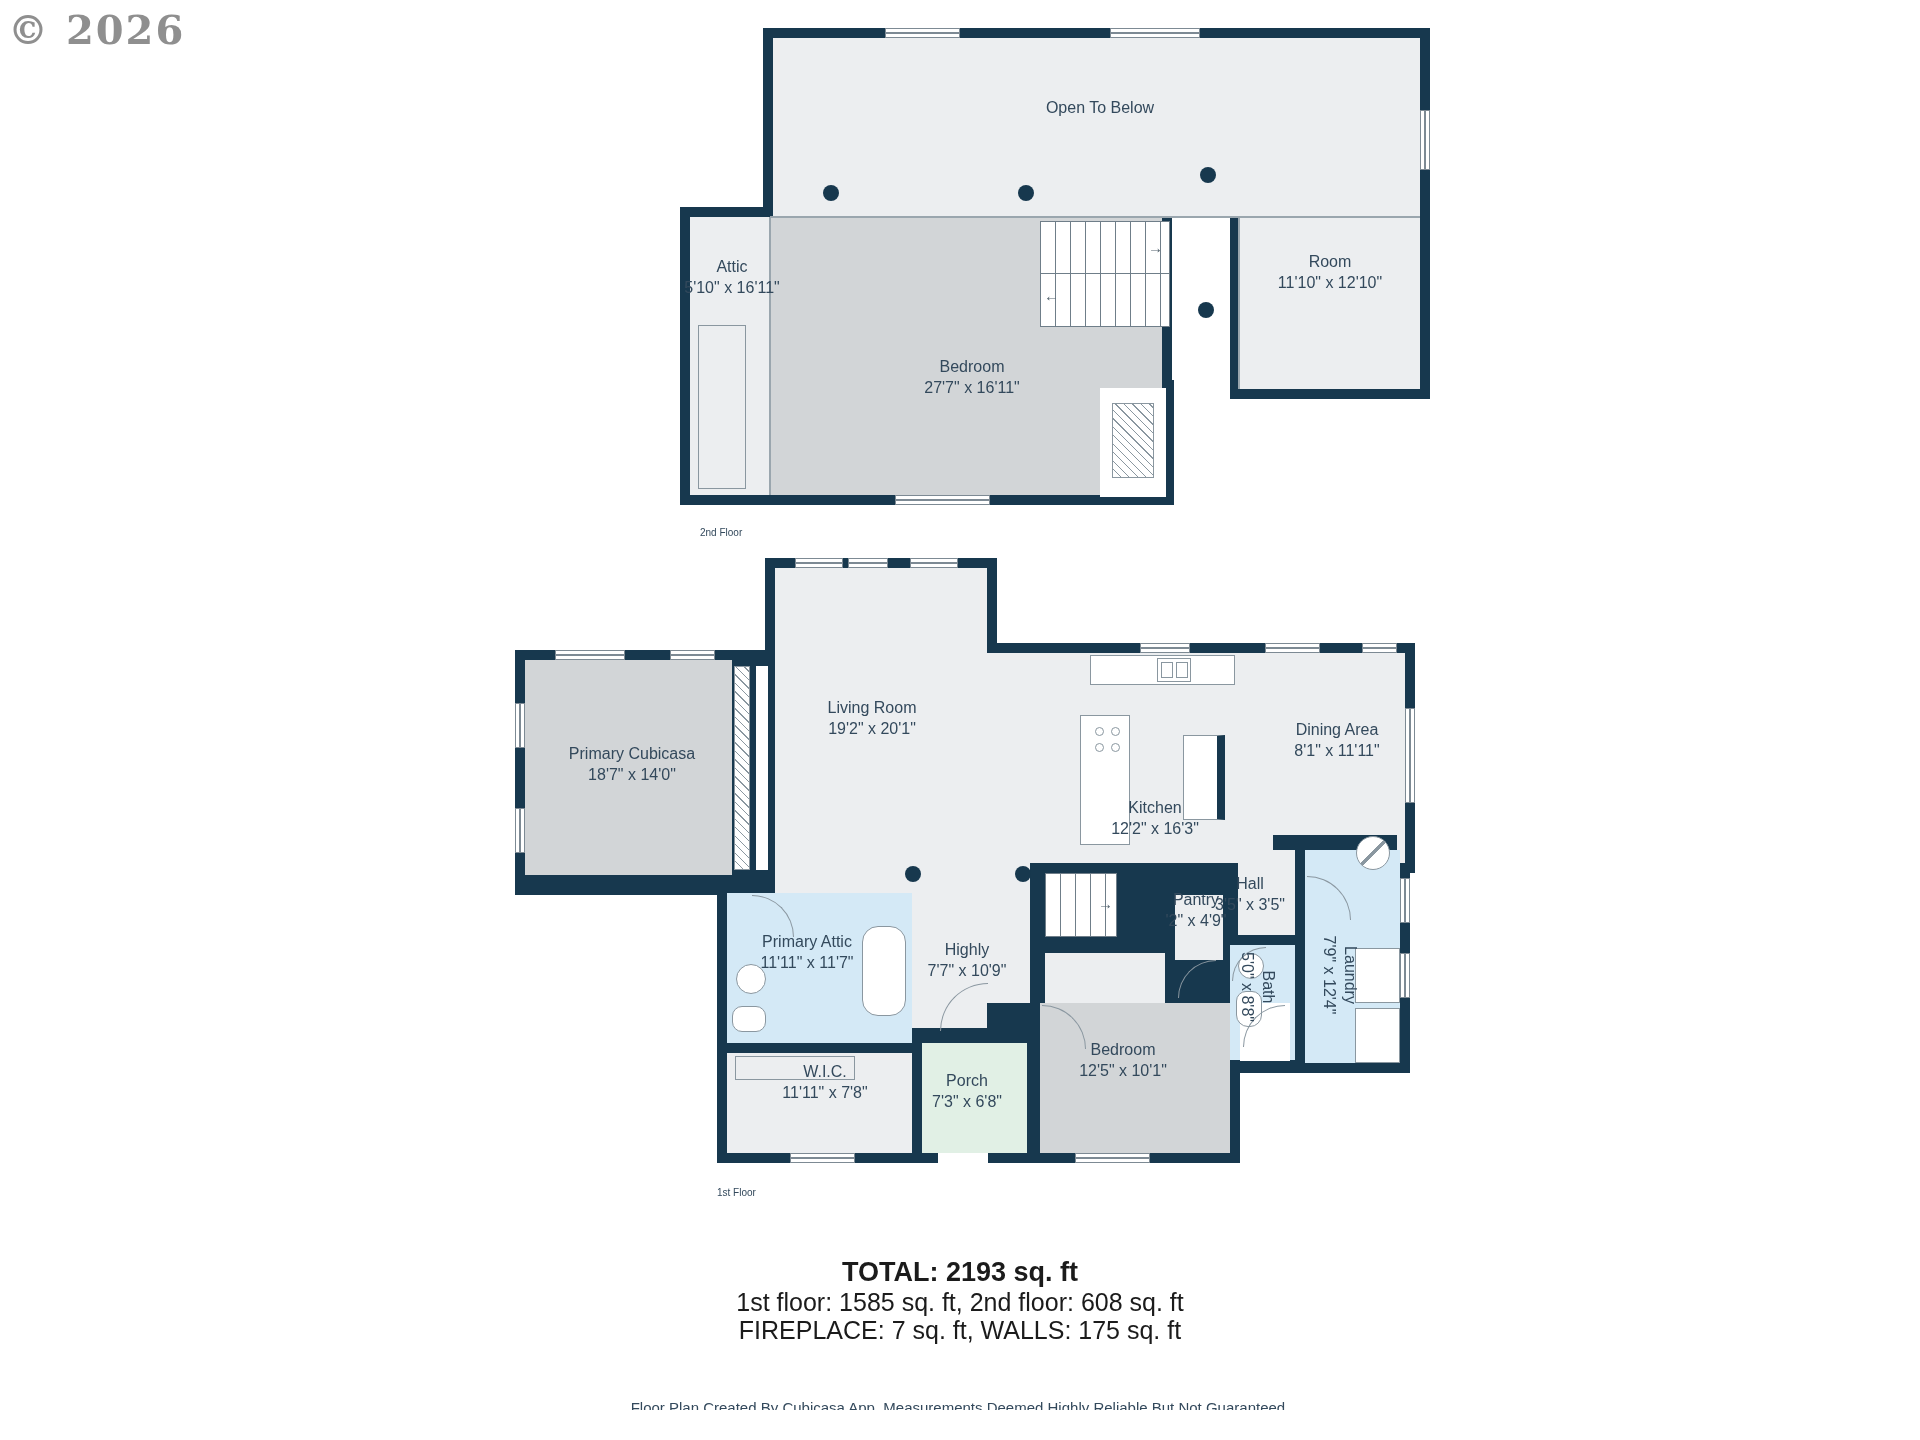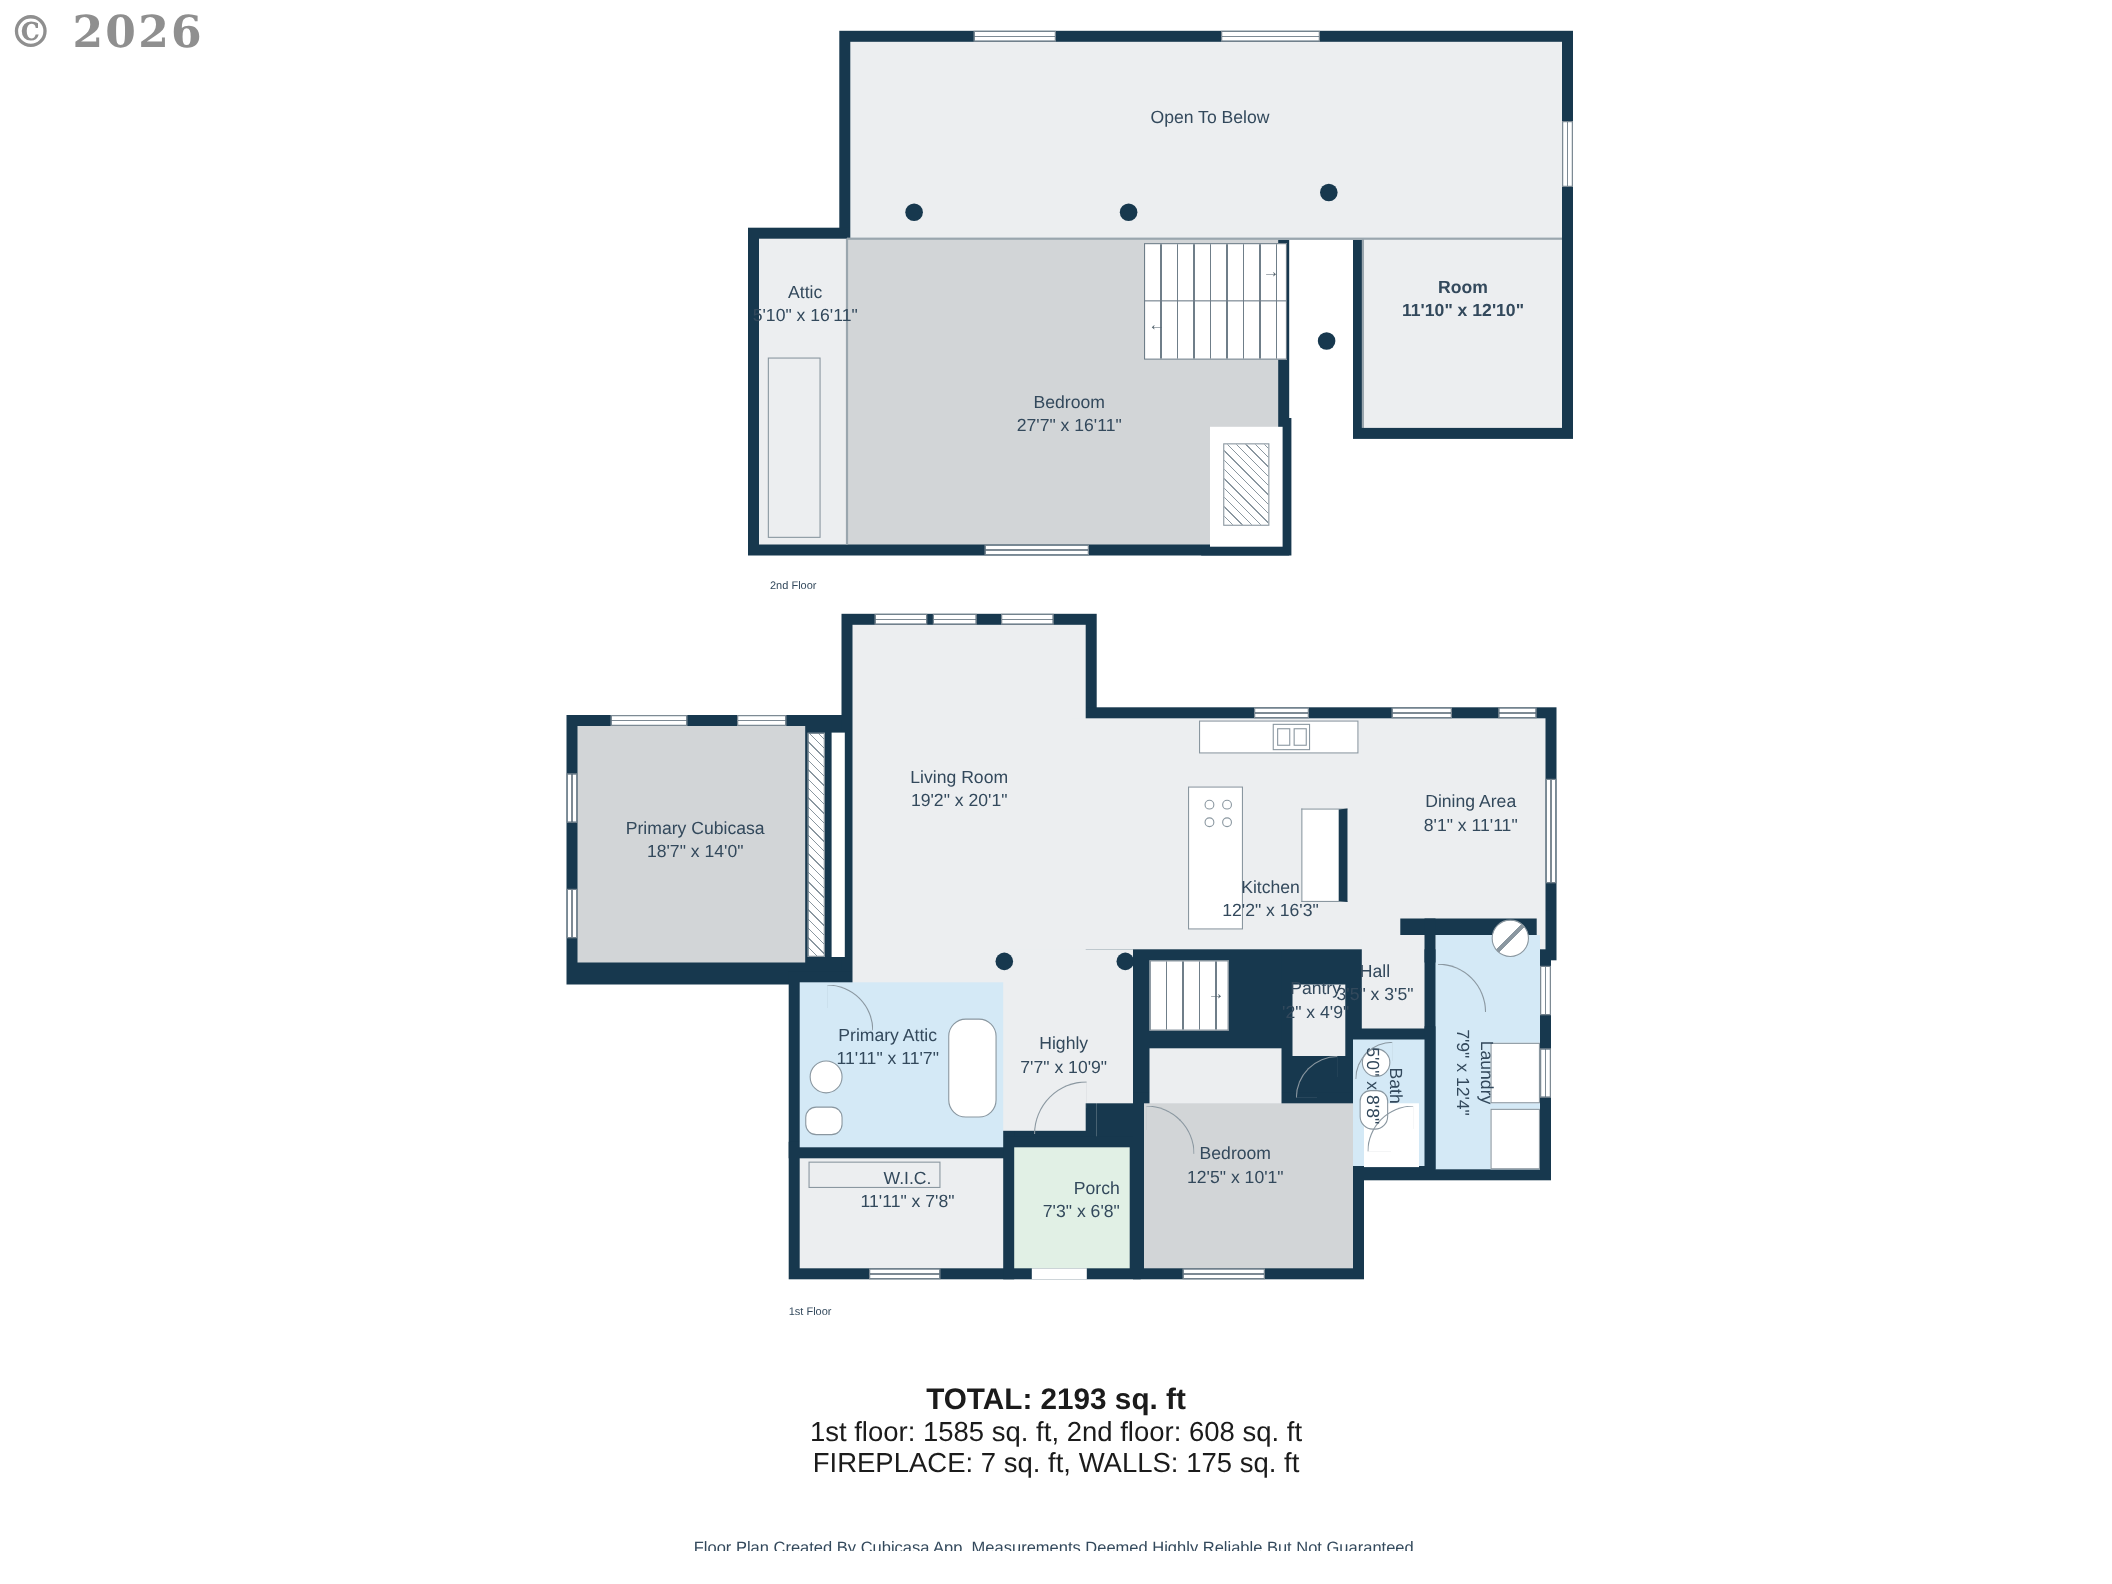--- a/index.html
+++ b/index.html
@@ -101,21 +101,21 @@
       <span>Open To Below</span>
     </div>
     <div class="lbl" style="left:52px;top:252px;">
       <span>Attic</span>
       <span>5'10" x 16'11"</span>
     </div>
     <div class="lbl" style="left:292px;top:352px;">
       <span>Bedroom</span>
       <span>27'7" x 16'11"</span>
     </div>
-    <div class="lbl" style="left:650px;top:247px;font-weight:bold;">
+    <div class="lbl" style="left:650px;top:247px;">
       <span>Room</span>
       <span>11'10" x 12'10"</span>
     </div>
   </div>
   <div class="floor-tag" style="left:700px;top:527px;">2nd Floor</div>
 
   <div class="abs" id="floor1" style="left:510px;top:558px;width:910px;height:615px;">
 
     <div class="nv" style="left:5px;top:92px;width:258px;height:245px;"></div>
     <div class="nv" style="left:255px;top:0px;width:232px;height:480px;"></div>
@@ -234,21 +234,21 @@
       <span>7'7" x 10'9"</span>
     </div>
     <div class="lbl" style="left:297px;top:394px;">
       <span>Primary Attic</span>
       <span>11'11" x 11'7"</span>
     </div>
     <div class="lbl" style="left:315px;top:524px;">
       <span>W.I.C.</span>
       <span>11'11" x 7'8"</span>
     </div>
-    <div class="lbl" style="left:473px;top:533px;text-align:right;">
+    <div class="lbl" style="left:457px;top:533px;">
       <span>Porch</span>
       <span>7'3" x 6'8"</span>
     </div>
     <div class="lbl" style="left:613px;top:502px;">
       <span>Bedroom</span>
       <span>12'5" x 10'1"</span>
     </div>
     <div class="lbl rot" style="left:748px;top:429px;">
       <span>Bath</span>
       <span>5'0" x 8'8"</span>

